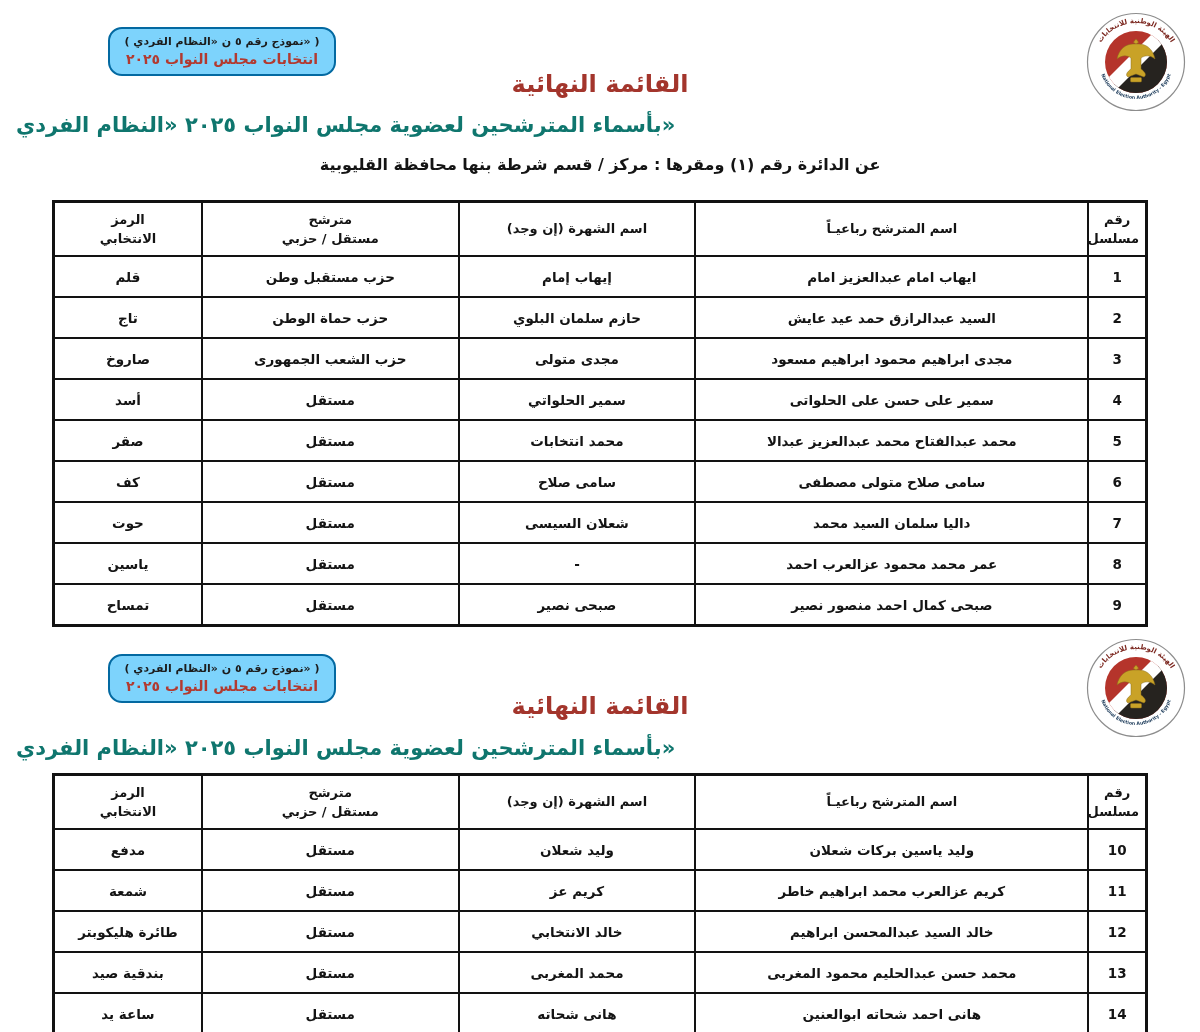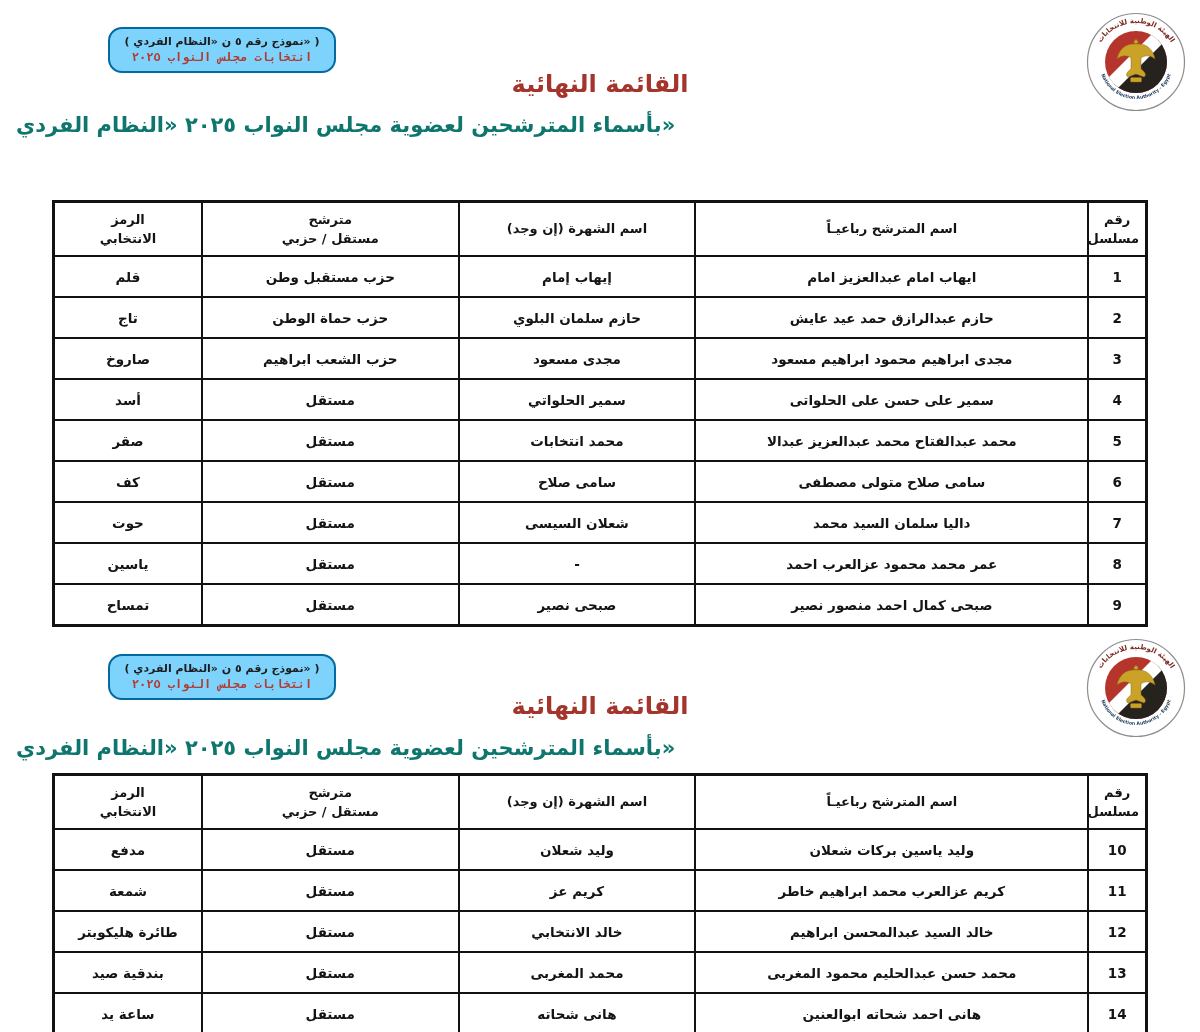--- a/index.html
+++ b/index.html
@@ -12,21 +12,21 @@
   .section-1{height:630px;}
   .section-2{height:402px;}
 
   
   .stamp-box{
     position:absolute;left:108px;width:208px;
     border:2px solid #0369a1;border-radius:14px;
     padding:4px 8px;text-align:center;background:#7dd3fc;
   }
   .stamp-line1{font-size:11px;font-weight:700;color:#1c1c1c;line-height:1.55;white-space:nowrap;}
-  .stamp-line2{font-size:12px;font-weight:700;color:#b23a30;line-height:1.4;white-space:nowrap;font-family:Liberation Mono, monospace;}
+  .stamp-line2{font-size:14px;font-weight:700;color:#b23a30;line-height:1.4;white-space:nowrap;}
 
   
   .nea-logo{position:absolute;right:14px;width:100px;height:100px;}
 
   
   .page-title{
     position:absolute;left:0;width:100%;text-align:center;
     color:#a3352c;font-size:24px;font-weight:800;letter-spacing:.5px;
   }
   .page-subtitle{
@@ -91,20 +91,21 @@
         <textPath href="#arcTop1" startOffset="50%" text-anchor="middle">الهيئة الوطنية للانتخابات</textPath>
       </text>
       <text font-size="4.6" font-weight="bold" fill="#23415f">
         <textPath href="#arcBot1" startOffset="50%" text-anchor="middle">National Election Authority - Egypt</textPath>
       </text>
     </svg>
   </div>
 
   <div class="page-title" style="top:70px">القائمة النهائية</div>
   <div class="page-subtitle" style="top:113px">بأسماء المترشحين لعضوية مجلس النواب ٢٠٢٥ «النظام الفردي»</div>
+  <div class="district-line" style="top:155px">عن الدائرة رقم  (١)   ومقرها : مركز / قسم شرطة  بنها   محافظة  القليوبية</div>
 
   <div class="table-wrap" style="top:200px">
     <table class="cand">
       <colgroup>
         <col class="c-serial">
           <col class="c-name">
           <col class="c-known">
           <col class="c-party">
           <col class="c-symbol">
       </colgroup>
@@ -123,30 +124,30 @@
       <tbody>
           <tr>
             <td>1</td>
             <td>ايهاب امام عبدالعزيز امام</td>
             <td>إيهاب إمام</td>
             <td>حزب مستقبل وطن</td>
             <td>قلم</td>
           </tr>
           <tr>
             <td>2</td>
-            <td>حازم عبدالرازق حمد عيد عايش</td>
+            <td>السيد عبدالرازق حمد عيد عايش</td>
             <td>حازم سلمان البلوي</td>
             <td>حزب حماة الوطن</td>
             <td>تاج</td>
           </tr>
           <tr>
             <td>3</td>
             <td>مجدى ابراهيم محمود ابراهيم مسعود</td>
-            <td>مجدى مسعود</td>
-            <td>حزب الشعب ابراهيم</td>
+            <td>مجدى متولى</td>
+            <td>حزب الشعب الجمهورى</td>
             <td>صاروخ</td>
           </tr>
           <tr>
             <td>4</td>
             <td>سمير على حسن على الحلواتى</td>
             <td>سمير الحلواتي</td>
             <td>مستقل</td>
             <td>أسد</td>
           </tr>
           <tr>

